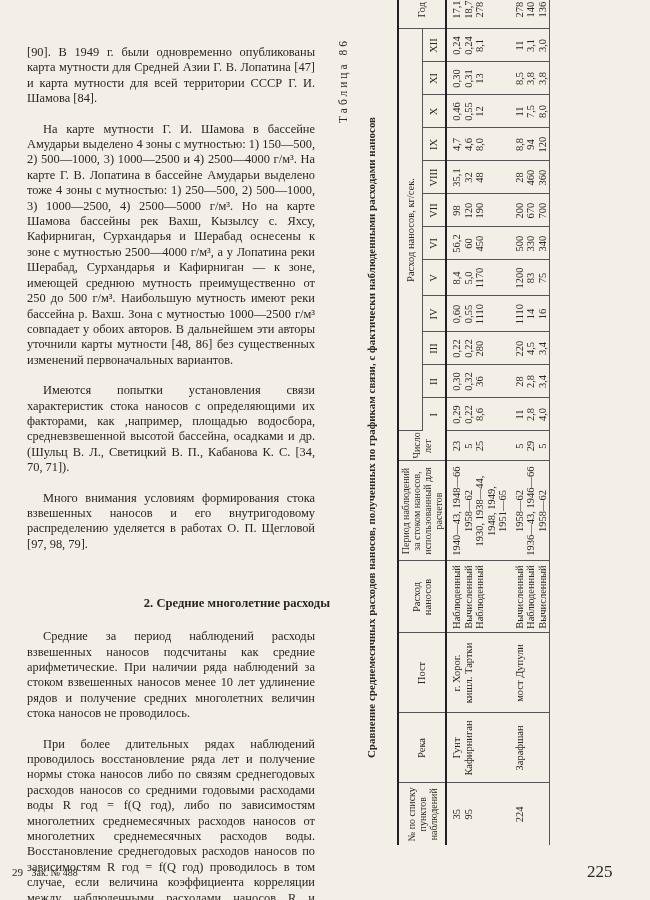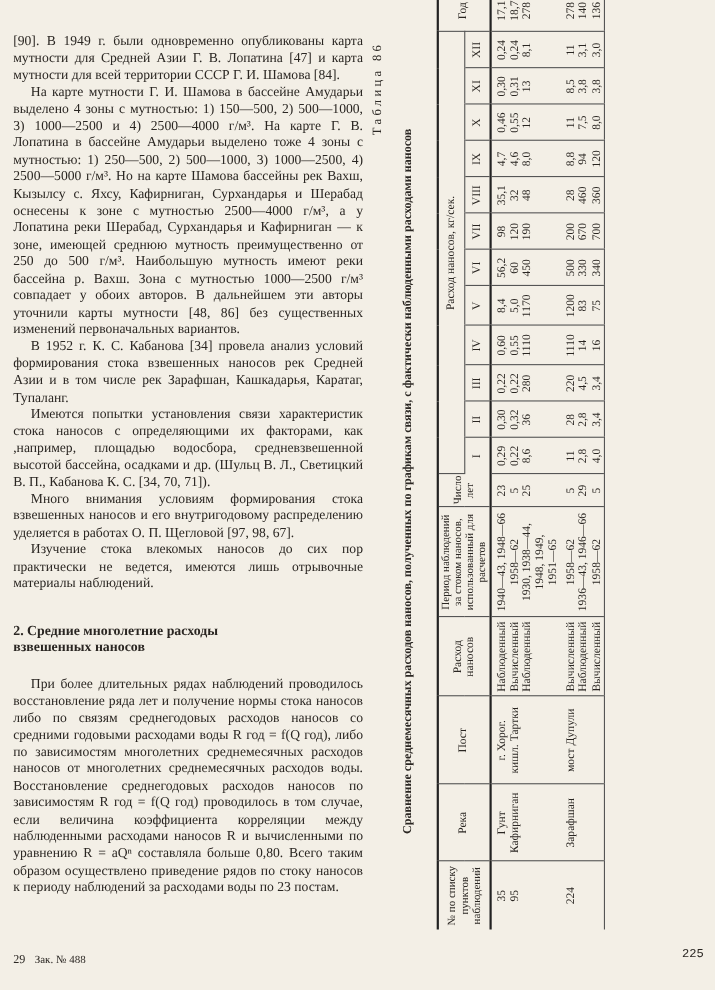--- a/index.html
+++ b/index.html
@@ -6,32 +6,32 @@
   body {
     width:650px; height:900px; overflow:hidden; position:relative;
     background:#f3efe6;
     font-family:"Liberation Serif", "DejaVu Serif", serif;
     color:#2a2622;
   }
   .left-col {
     position:absolute; left:12px; top:30px; width:318px;
     font-size:12.4px; line-height:15.4px; text-align:justify;
   }
-  .left-col p { margin:0; text-indent:16px; }
+  .left-col p { margin:15px; text-indent:16px; }
   .left-col p.noindent { text-indent:0; }
   .section-title {
-    text-align:left; font-weight:bold; font-size:12.6px; line-height:15px;
-    margin:28px 0 18px 0;
+    text-align:right; font-weight:bold; font-size:12.6px; line-height:15px;
+    margin:44px 0 18px 0;
   }
   .footer-left {
     position:absolute; left:12px; top:866px; font-size:10px; color:#2a2622;font-family:Liberation Serif, serif;
   }
   .footer-left .sig { font-size:11px; margin-right:6px; }
   .page-number {
-    position:absolute; left:620px; top:862px; font-size:11px;font-family:Liberation Mono, monospace;
+    position:absolute; left:587px; top:862px; font-size:17px;
   }
   
   .rot-wrap {
     position:absolute; left:337px; top:845px;
     width:815px; height:270px;
     transform-origin:0 0; transform:rotate(-90deg);
   }
   .table-label {
     position:absolute; right:8px; top:0px; font-size:11.5px; letter-spacing:3px;
   }
@@ -57,28 +57,26 @@
   table.data tbody tr:last-child td { border-bottom:1px solid #555; }
   .cell-lines span { display:block; white-space:nowrap; }
   .vert-head { font-size:10px; line-height:11px; }
 </style>
 </head>
 <body>
 
 <div class="left-col">
   <p class="noindent">[90]. В 1949 г. были одновременно опубликованы карта мутности для Средней Азии Г. В. Лопатина [47] и карта мутности для всей территории СССР Г. И. Шамова [84].</p>
   <p>На карте мутности Г. И. Шамова в бассейне Амударьи выделено 4 зоны с мутностью: 1) 150—500, 2) 500—1000, 3) 1000—2500 и 4) 2500—4000 г/м³. На карте Г. В. Лопатина в бассейне Амударьи выделено тоже 4 зоны с мутностью: 1) 250—500, 2) 500—1000, 3) 1000—2500, 4) 2500—5000 г/м³. Но на карте Шамова бассейны рек Вахш, Кызылсу с. Яхсу, Кафирниган, Сурхандарья и Шерабад оснесены к зоне с мутностью 2500—4000 г/м³, а у Лопатина реки Шерабад, Сурхандарья и Кафирниган — к зоне, имеющей среднюю мутность преимущественно от 250 до 500 г/м³. Наибольшую мутность имеют реки бассейна р. Вахш. Зона с мутностью 1000—2500 г/м³ совпадает у обоих авторов. В дальнейшем эти авторы уточнили карты мутности [48, 86] без существенных изменений первоначальных вариантов.</p>
-  <p>В 1952 г. К. С. Кабанова [34] провела анализ условий формирования стока взвешенных наносов рек Средней Азии и в том числе рек Зарафшан, Кашкадарья, Каратаг, Тупаланг.</p>
   <p>Имеются попытки установления связи характеристик стока наносов с определяющими их факторами, как ,например, площадью водосбора, средневзвешенной высотой бассейна, осадками и др. (Шульц В. Л., Светицкий В. П., Кабанова К. С. [34, 70, 71]).</p>
-  <p>Много внимания условиям формирования стока взвешенных наносов и его внутригодовому распределению уделяется в работах О. П. Щегловой [97, 98, 67].</p>
-  <p>Изучение стока влекомых наносов до сих пор практически не ведется, имеются лишь отрывочные материалы наблюдений.</p>
+  <p>Много внимания условиям формирования стока взвешенных наносов и его внутригодовому распределению уделяется в работах О. П. Щегловой [97, 98, 79].</p>
   <div class="section-title">
     <div>2. Средние многолетние расходы</div>
-    <div>взвешенных наносов</div>
   </div>
+  <p>Средние за период наблюдений расходы взвешенных наносов подсчитаны как средние арифметические. При наличии ряда наблюдений за стоком взвешенных наносов менее 10 лет удлинение рядов и получение средних многолетних величин стока наносов не проводилось.</p>
   <p>При более длительных рядах наблюдений проводилось восстановление ряда лет и получение нормы стока наносов либо по связям среднегодовых расходов наносов со средними годовыми расходами воды R год = f(Q год), либо по зависимостям многолетних среднемесячных расходов наносов от многолетних среднемесячных расходов воды. Восстановление среднегодовых расходов наносов по зависимостям R год = f(Q год) проводилось в том случае, если величина коэффициента корреляции между наблюденными расходами наносов R и вычисленными по уравнению R = aQⁿ составляла больше 0,80. Всего таким образом осуществлено приведение рядов по стоку наносов к периоду наблюдений за расходами воды по 23 постам.</p>
 </div>
 
 <div class="footer-left">
   <span class="sig">29</span>
   <span>Зак. № 488</span>
 </div>
 
 <div class="page-number">225</div>
 

